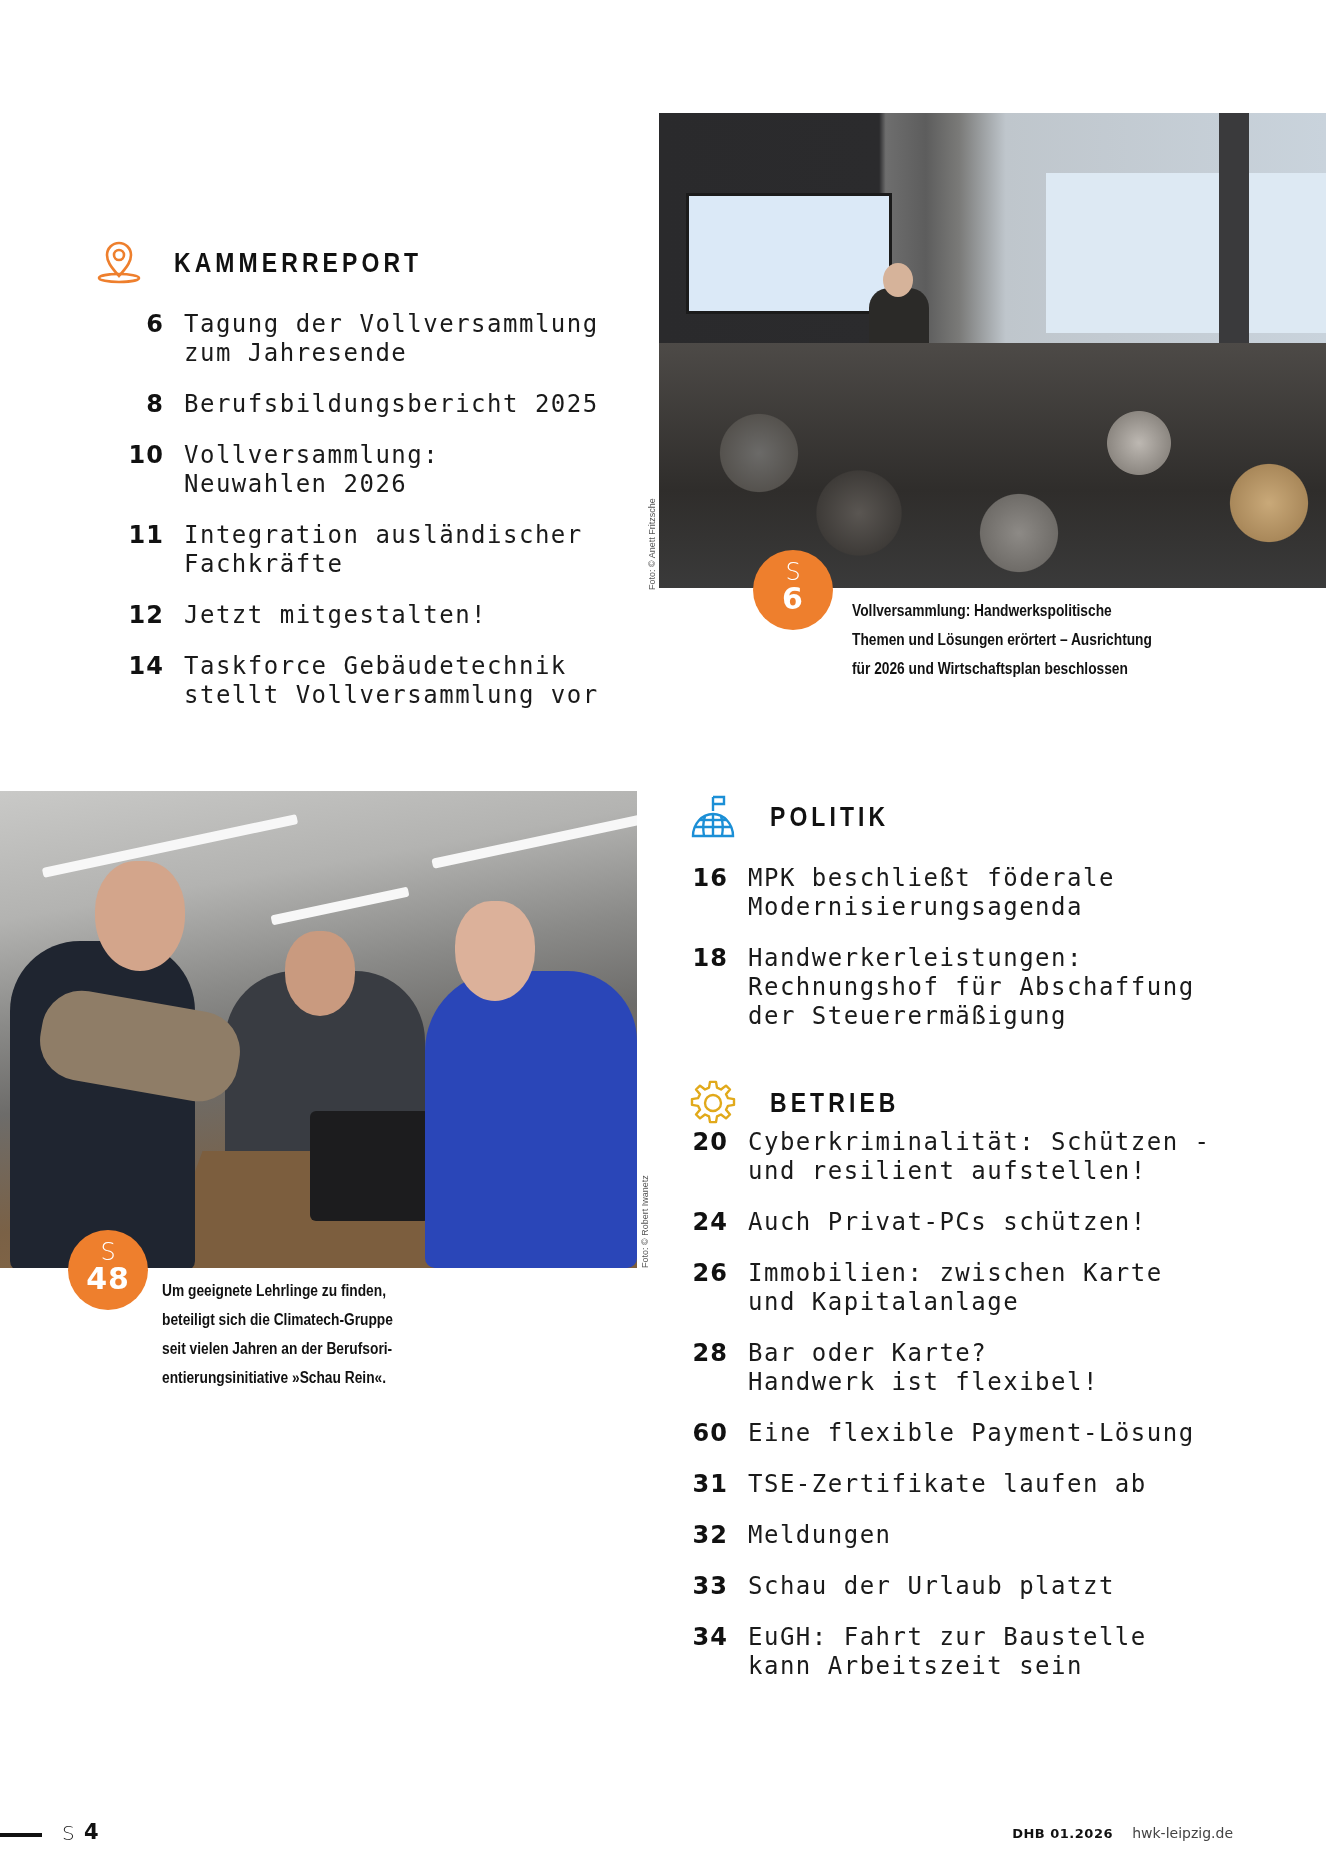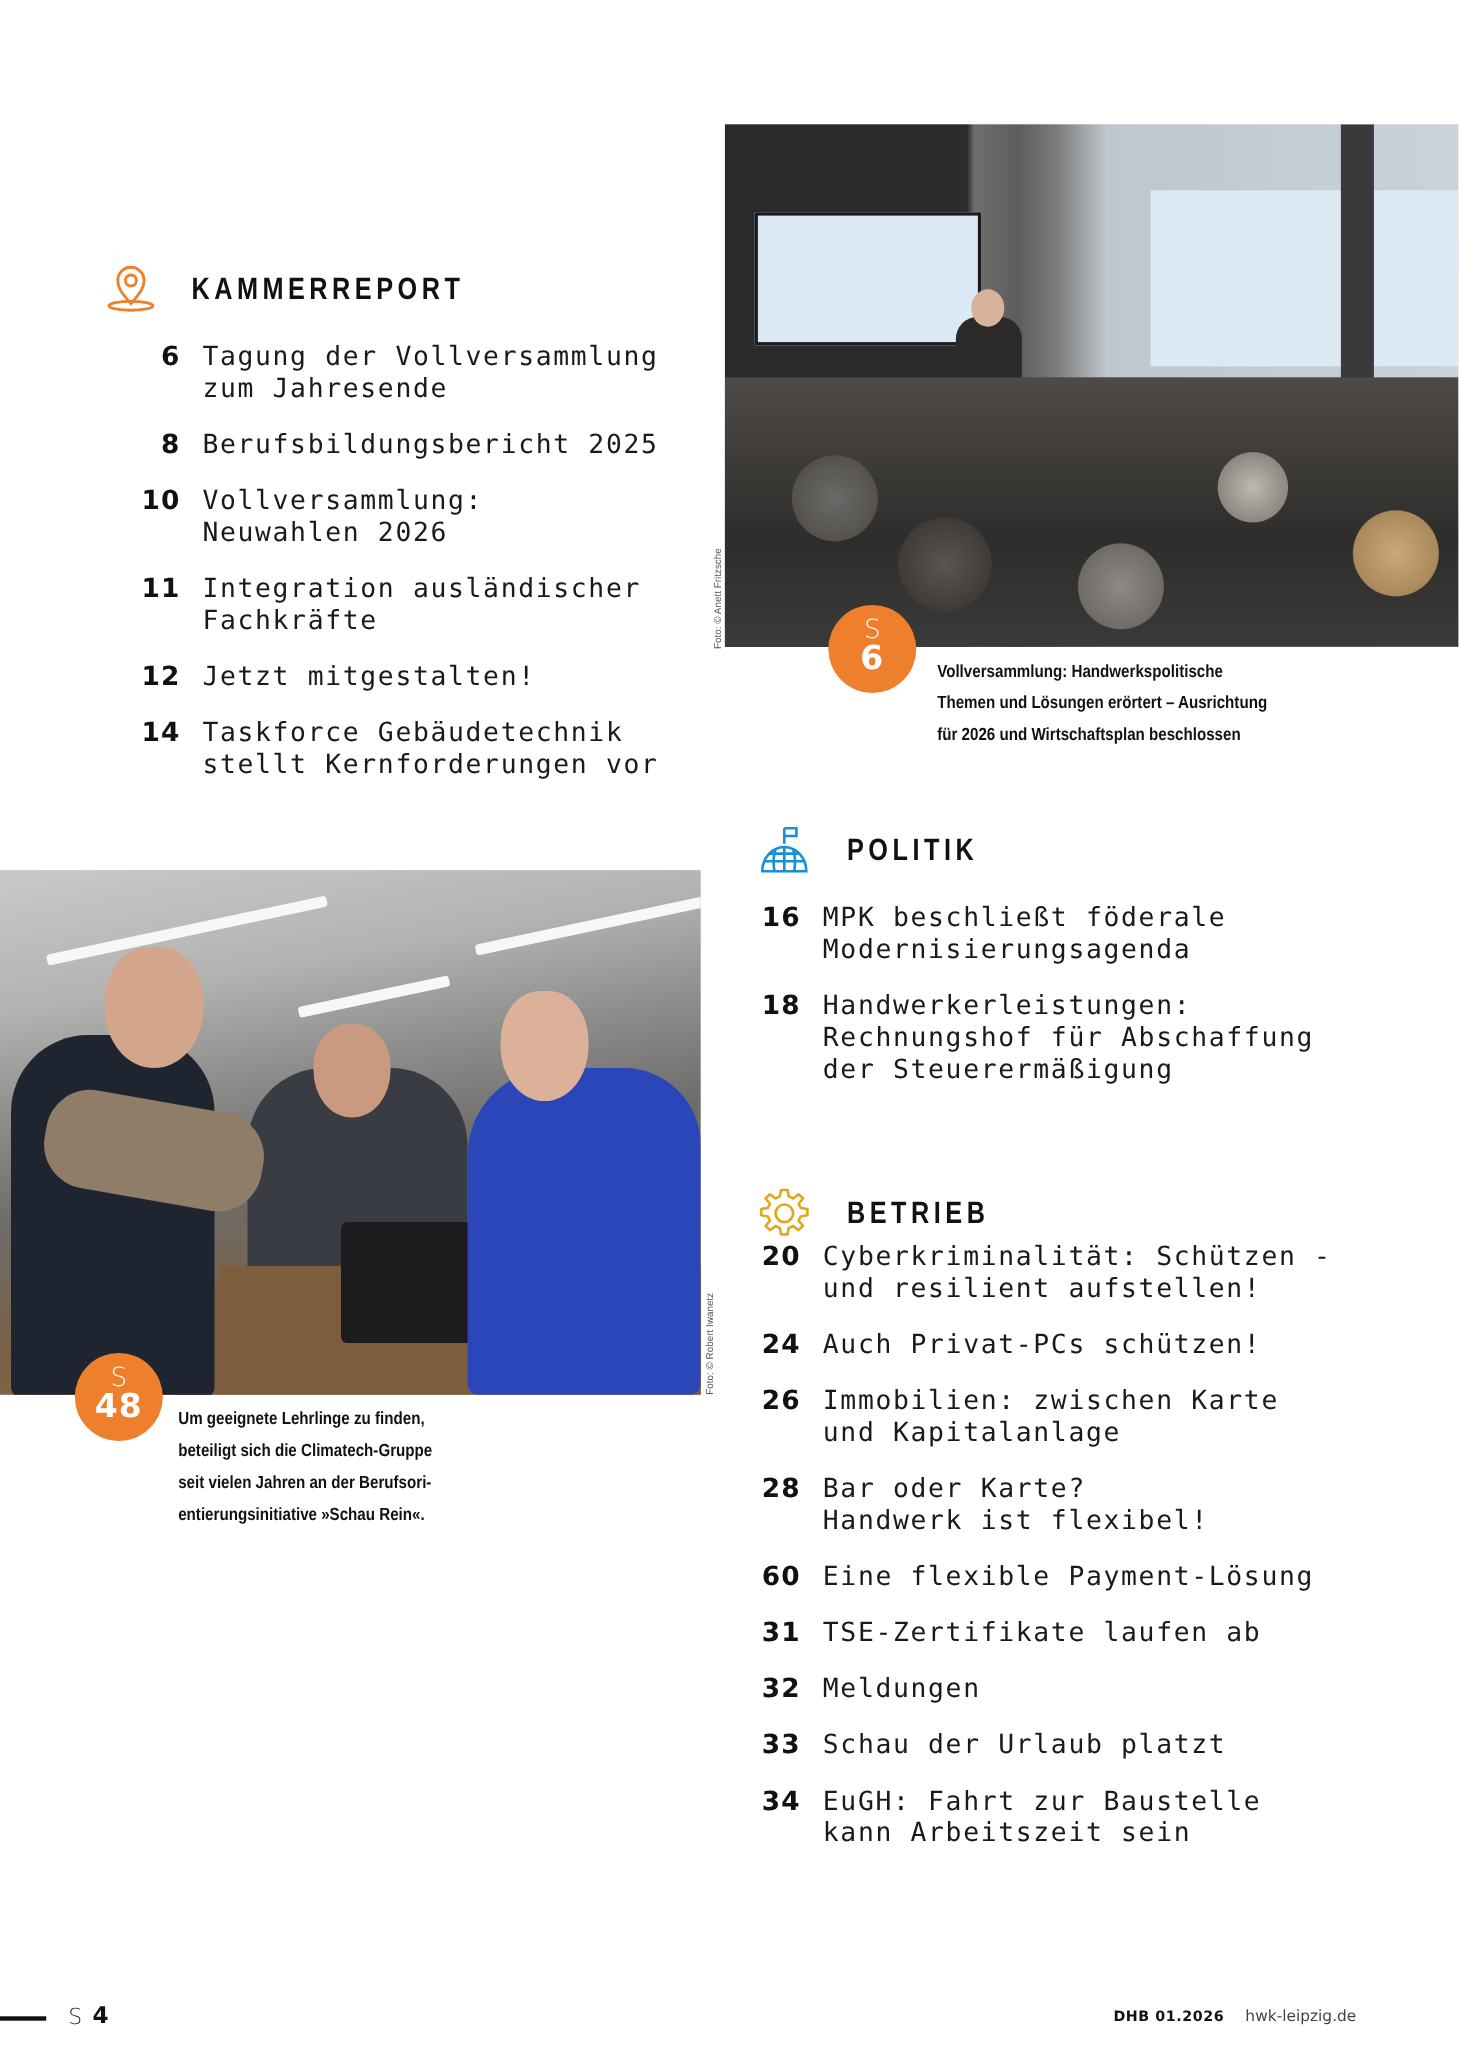--- a/index.html
+++ b/index.html
@@ -101,21 +101,21 @@
         <span class="toc-title">Integration ausländischer
 Fachkräfte</span>
       </li>
     <li class="toc-item">
         <span class="toc-num">12</span>
         <span class="toc-title">Jetzt mitgestalten!</span>
       </li>
     <li class="toc-item">
         <span class="toc-num">14</span>
         <span class="toc-title">Taskforce Gebäudetechnik
-stellt Kernforderungen vor</span>
+stellt Vollversammlung vor</span>
       </li>
   </ul>
 </div>
 
 <div class="photo photo-meeting" title="Vollversammlung – Abstimmung mit erhobenen Händen">
   <div class="screen1"></div>
   <div class="screen2"></div>
   <div class="pillar"></div>
   <div class="speaker"></div>
   <div class="speaker-head"></div>
@@ -124,21 +124,21 @@
 <div class="credit" style="left:647px; top:590px;">Foto: © Anett Fritzsche</div>
 
 <div class="badge" style="left:753px; top:550px;">
   <span class="bs">S</span>
   <span class="bn">6</span>
 </div>
 <div class="caption" style="left:852px; top:596px;">Vollversammlung: Handwerkspolitische
 Themen und Lösungen erörtert – Ausrichtung
 für 2026 und Wirtschaftsplan beschlossen</div>
 
-<div class="section" style="left:690px; top:748px; width:620px;">
+<div class="section" style="left:690px; top:792px; width:620px;">
   <div class="sec-head">
     <span class="sec-icon">
       <svg width="46" height="46" viewBox="0 0 46 46" fill="none" stroke="#1b8fd6" stroke-width="2.4">
         <path d="M23 17 V 3"></path>
         <path d="M23 3 H 34 V 10 H 23"></path>
         <path d="M3 42 A 20 22 0 0 1 43 42 Z"></path>
         <path d="M5 33 H 41"></path>
         <path d="M9 26 H 37"></path>
         <path d="M23 20 V 42"></path>
         <path d="M15 22 C 13 28, 13 36, 14 42"></path>

